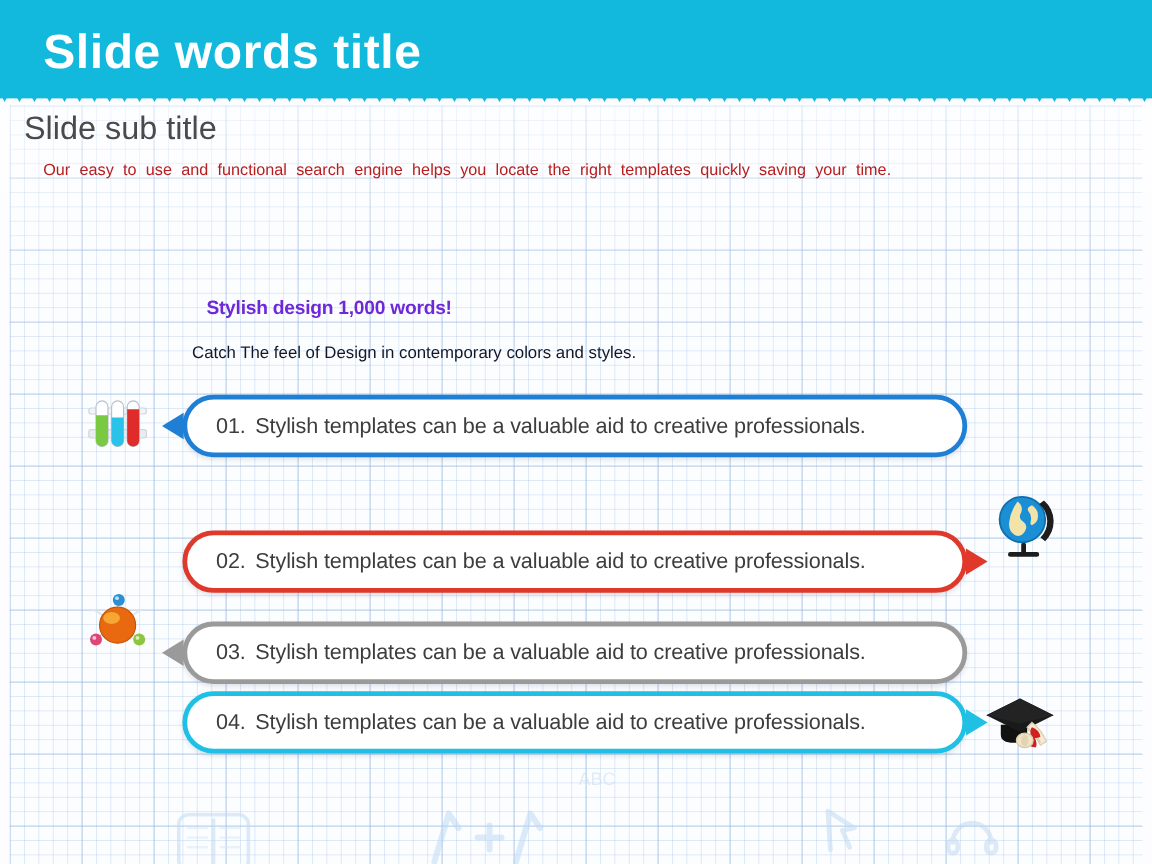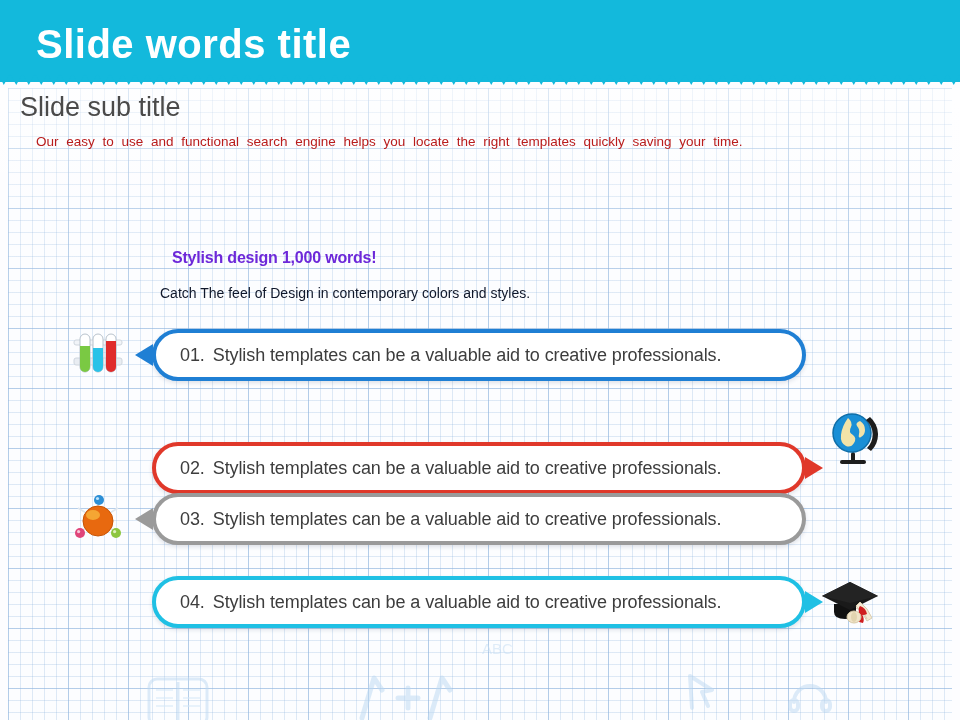--- a/index.html
+++ b/index.html
@@ -296,21 +296,21 @@
     </span>
   </div>
 
   <div class="bar" style="left:152px; top:429px; width:654px; border-color:#e0382a; color:#e0382a;margin-top:13px;">
     <span class="tail tail-right"></span>
     <span class="bar-text">
       <span class="num">02.</span><span>Stylish templates can be a valuable aid to creative professionals.</span>
     </span>
   </div>
 
-  <div class="bar" style="left:152px; top:493px; width:654px; border-color:#9a9a9a; color:#9a9a9a;">
+  <div class="bar" style="left:152px; top:518px; width:654px; border-color:#9a9a9a; color:#9a9a9a;">
     <span class="tail tail-left"></span>
     <span class="bar-text">
       <span class="num">03.</span><span>Stylish templates can be a valuable aid to creative professionals.</span>
     </span>
   </div>
 
   <div class="bar" style="left:152px; top:576px; width:654px; border-color:#1fc0e4; color:#1fc0e4;">
     <span class="tail tail-right"></span>
     <span class="bar-text">
       <span class="num">04.</span><span>Stylish templates can be a valuable aid to creative professionals.</span>

